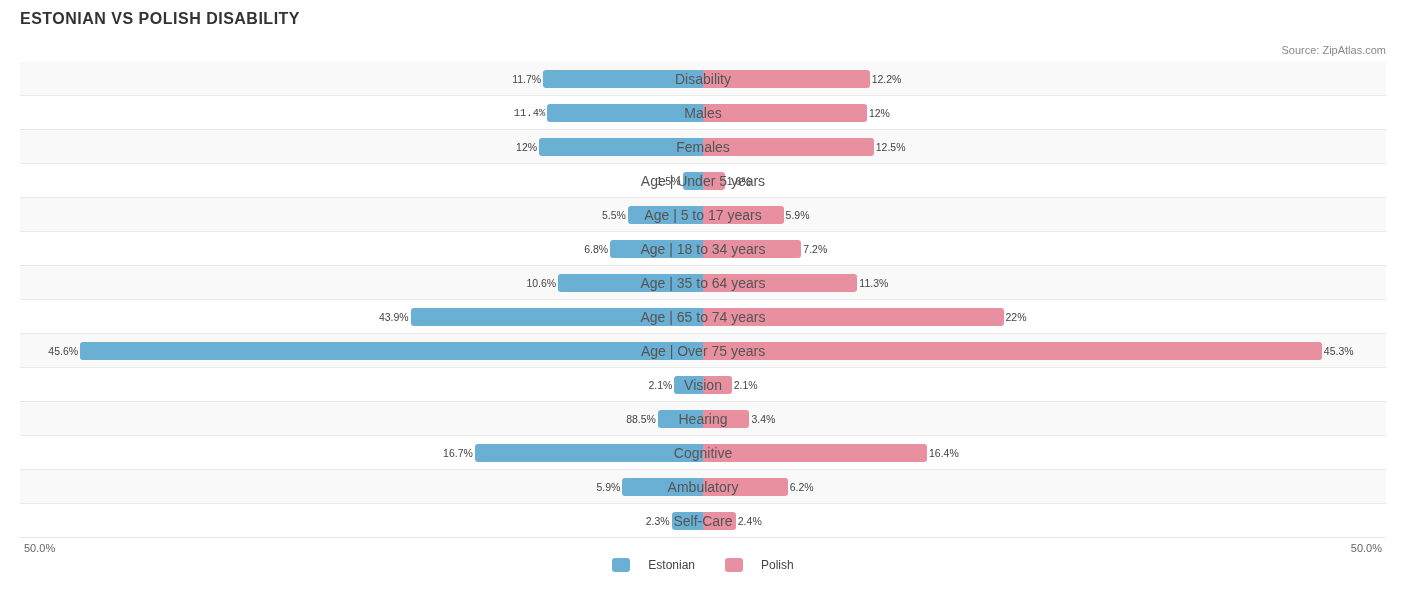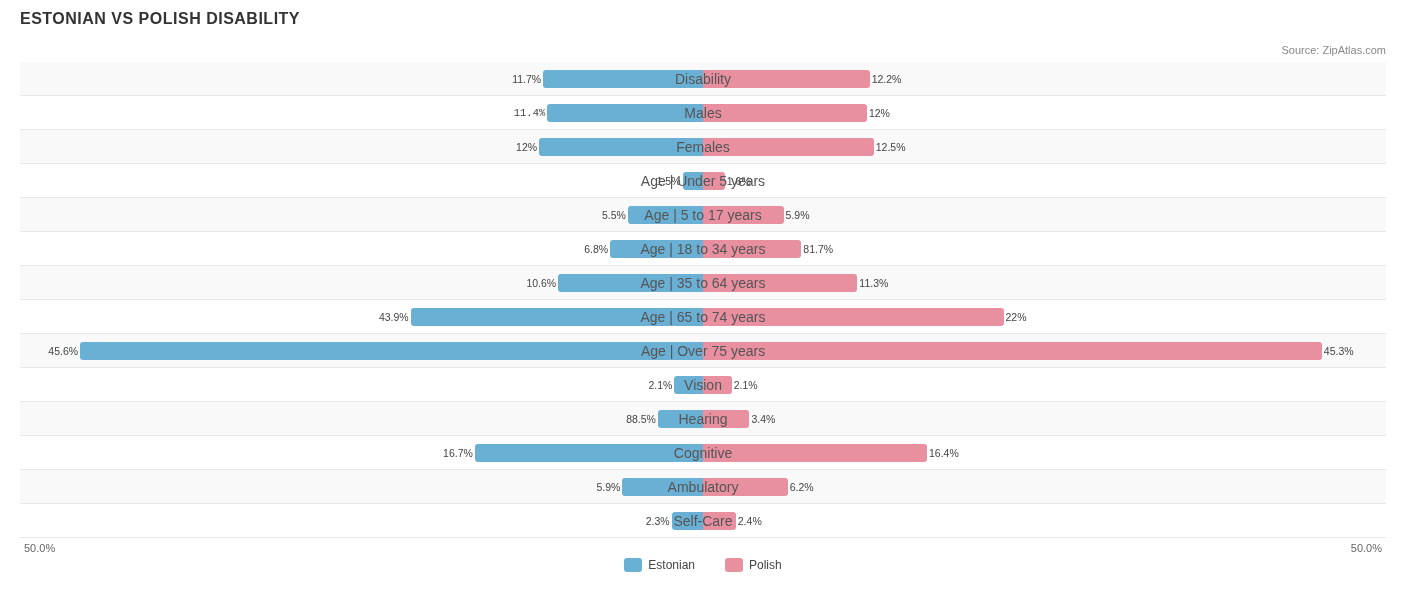--- a/index.html
+++ b/index.html
@@ -106,21 +106,21 @@
       display: flex;
       justify-content: center;
       gap: 30px;
       margin-top: 4px;
       font-size: 12px;
       color: #444;
     }
     .legend-item {
       display: flex;
       align-items: center;
-      gap: 6px;
+      gap: 18px;
     }
     .legend-swatch {
       width: 18px;
       height: 14px;
       border-radius: 3px;
     }
     .chart-inner {
       position: relative;
       width: 100%;
     }
@@ -178,21 +178,21 @@
       <div class="right-bar" style="width: 5.9%;"></div>
       <div class="right-value" style="left: calc(55.9% + 2px); right: auto; position: absolute; top: 50%; transform: translateY(-50%);">5.9%</div>
     </div>
   </div>
       <div class="bar-row">
     <div class="bars-wrapper">
       <div class="left-bar" style="width: 6.800000000000001%;"></div>
       <div class="left-value" style="right: calc(56.8% + 2px); left: auto; position: absolute; top: 50%; transform: translateY(-50%);">6.8%</div>
       <div class="center-label">Age | 18 to 34 years</div>
       <div class="right-bar" style="width: 7.200000000000001%;"></div>
-      <div class="right-value" style="left: calc(57.2% + 2px); right: auto; position: absolute; top: 50%; transform: translateY(-50%);">81.7%</div>
+      <div class="right-value" style="left: calc(57.2% + 2px); right: auto; position: absolute; top: 50%; transform: translateY(-50%);">7.2%</div>
     </div>
   </div>
       <div class="bar-row">
     <div class="bars-wrapper">
       <div class="left-bar" style="width: 10.6%;"></div>
       <div class="left-value" style="right: calc(60.6% + 2px); left: auto; position: absolute; top: 50%; transform: translateY(-50%);">10.6%</div>
       <div class="center-label">Age | 35 to 64 years</div>
       <div class="right-bar" style="width: 11.3%;"></div>
       <div class="right-value" style="left: calc(61.3% + 2px); right: auto; position: absolute; top: 50%; transform: translateY(-50%);">11.3%</div>
     </div>

